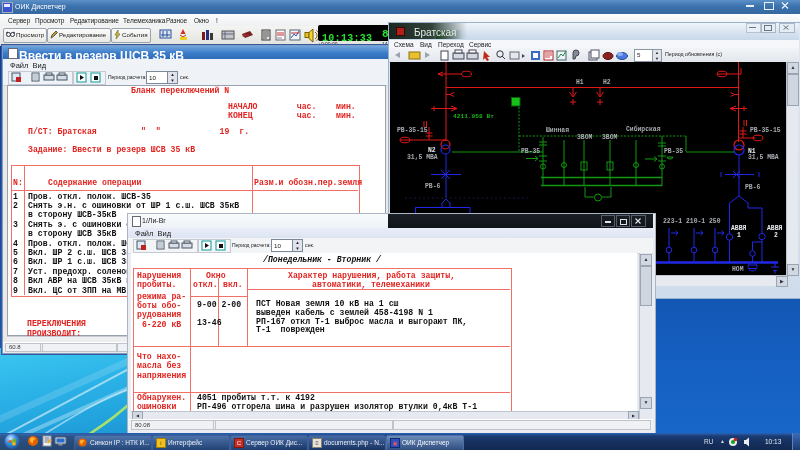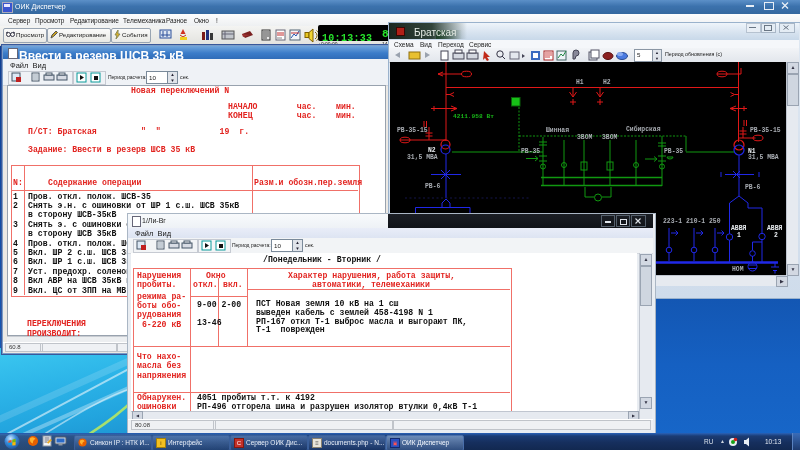--- a/index.html
+++ b/index.html
@@ -138,21 +138,21 @@
     <rect x="84" y="4" width="4" height="4" fill="#111"></rect>
 </svg>
 <div class="abs" style="left:108px;top:74px;font-size:5px;color:#1a1a1a;white-space:pre;">Период расчета:</div>
 <div class="abs" style="left:146px;top:71px;width:21px;height:11px;background:#fff;border:1px solid #7a8a9a;"></div>
 <div class="abs ui6" style="left:149px;top:73.5px;">10</div>
 <div class="abs" style="left:167px;top:71px;width:9px;height:11px;background:#e0e4ea;border:1px solid #7a8a9a;font-size:4.5px;line-height:5.5px;text-align:center;color:#223;">▲<br>▼</div>
 <div class="abs" style="left:180px;top:74px;font-size:5.3px;color:#1a1a1a;white-space:pre;">сек.</div>
 
 <div class="abs" style="left:7px;top:85px;width:377px;height:249px;background:#fff;border:1px solid #98a2ae;"></div>
 
-<div class="abs rtx" style="left:131px;top:86px;">Новая переключений N</div>
+<div class="abs rtx" style="left:131px;top:86px;">Бланк переключений N</div>
 <div class="abs rtx" style="left:228px;top:102px;">НАЧАЛО        час.    мин.</div>
 <div class="abs rtx" style="left:228px;top:111px;">КОНЕЦ         час.    мин.</div>
 <div class="abs rtx" style="left:28px;top:127px;">П/СТ: Братская         "  "            19  г.</div>
 <div class="abs rtx" style="left:28px;top:145px;">Задание: Ввести в резерв ШСВ 35 кВ</div>
 
 <div class="abs" style="left:11px;top:165px;width:347px;height:130px;border:1px solid #f07068;"></div>
 <div class="abs" style="left:24px;top:165px;width:1px;height:130px;background:#f07068;"></div>
 <div class="abs" style="left:252px;top:165px;width:1px;height:130px;background:#f07068;"></div>
 <div class="abs" style="left:11px;top:190px;width:347px;height:1px;background:#f07068;"></div>
 <div class="abs rtx" style="left:13px;top:178px;">N:</div>
@@ -410,21 +410,21 @@
   <rect x="81" y="1" width="9" height="9" fill="#fff" stroke="#0a9a9a"></rect>
     <rect x="84" y="4" width="4" height="4" fill="#111"></rect>
 </svg>
 <div class="abs" style="left:232px;top:242px;font-size:5px;color:#1a1a1a;white-space:pre;">Период расчета:</div>
 <div class="abs" style="left:271px;top:239px;width:21px;height:11px;background:#fff;border:1px solid #7a8a9a;"></div>
 <div class="abs ui6" style="left:274px;top:241.5px;">10</div>
 <div class="abs" style="left:292px;top:239px;width:9px;height:11px;background:#e0e4ea;border:1px solid #7a8a9a;font-size:4.5px;line-height:5.5px;text-align:center;color:#223;">▲<br>▼</div>
 <div class="abs" style="left:305px;top:242px;font-size:5.3px;color:#1a1a1a;white-space:pre;">сек.</div>
 
 <div class="abs" style="left:131px;top:253px;width:506px;height:166px;background:#fff;"></div>
-<div class="abs btx" style="left:263px;top:255px;">/Понедельник - Вторник /</div>
+<div class="abs btx" style="left:263px;top:255px;font-style:italic;">/Понедельник - Вторник /</div>
 
 <div class="abs" style="left:133px;top:268px;width:377px;height:143px;border:1px solid #f07068;border-bottom:none;"></div>
 <div class="abs" style="left:190px;top:268px;width:1px;height:143px;background:#f07068;"></div>
 <div class="abs" style="left:218px;top:278px;width:1px;height:68px;background:#f07068;"></div>
 <div class="abs" style="left:247px;top:268px;width:1px;height:78px;background:#f07068;"></div>
 <div class="abs" style="left:247px;top:289px;width:263px;height:1px;background:#f07068;"></div>
 <div class="abs" style="left:190px;top:296px;width:57px;height:1px;background:#f07068;"></div>
 <div class="abs" style="left:133px;top:346px;width:377px;height:1px;background:#f07068;"></div>
 <div class="abs" style="left:133px;top:392px;width:377px;height:1px;background:#f07068;"></div>
 

